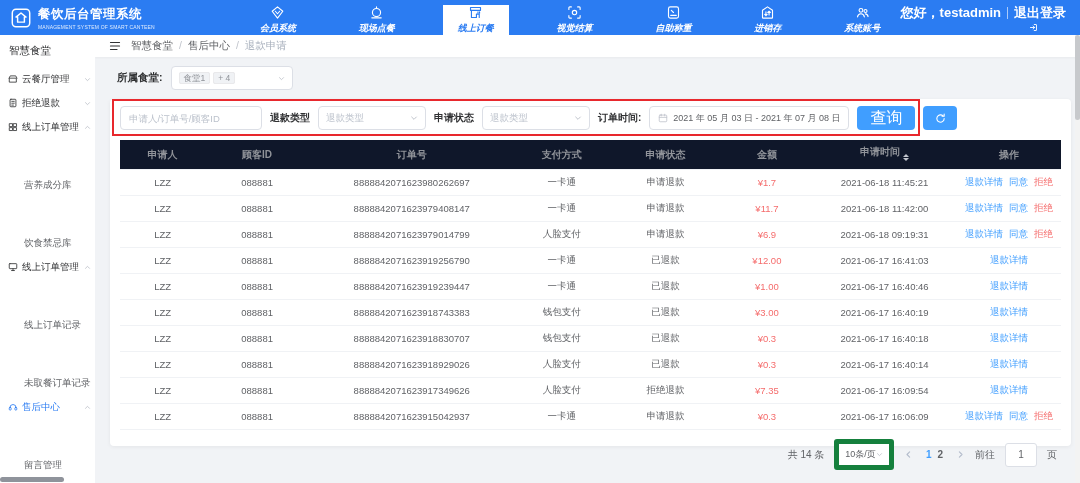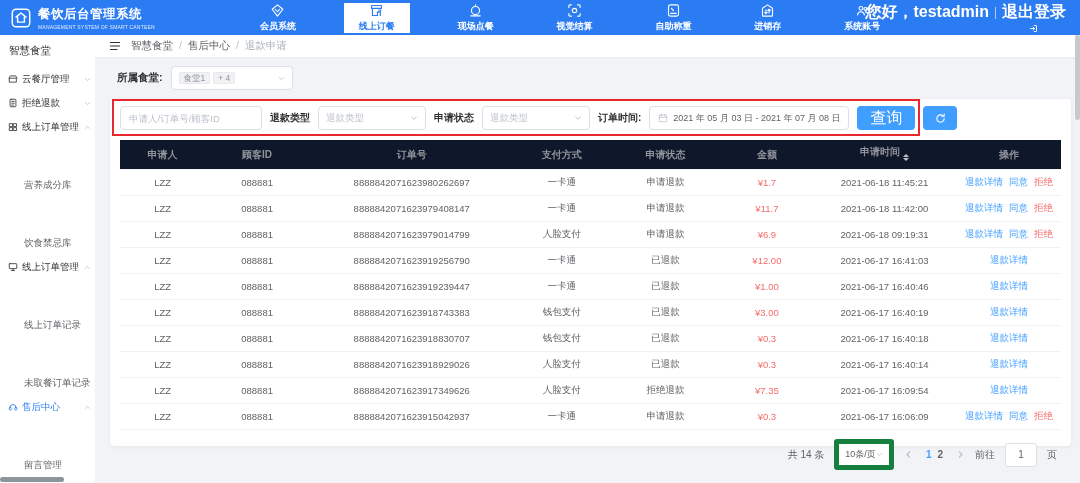--- a/index.html
+++ b/index.html
@@ -11,27 +11,27 @@
   }
   .icon{display:inline-flex;align-items:center;justify-content:center;line-height:0;}
   .icon svg{display:block;}
 
   
   .navbar{position:absolute;top:0;left:0;right:0;height:35px;background:#2b7cf2;display:flex;align-items:stretch;color:#fff;z-index:20;}
   .logo{display:flex;align-items:center;gap:6px;padding:0 10px;width:212px;box-sizing:border-box;}
   .logo-icon svg{width:22px;height:22px;}
   .logo-text .t1{font-size:12.5px;font-weight:bold;letter-spacing:.5px;white-space:nowrap;}
   .logo-text .t2{font-size:5px;opacity:.85;letter-spacing:.2px;white-space:nowrap;margin-top:1px;}
-  .nav-items{flex:1;display:flex;justify-content:space-evenly;align-items:center;}
+  .nav-items{flex:1;display:flex;justify-content:space-evenly;align-items:flex-end;font-style:italic;}
   .nav-item{display:flex;flex-direction:column;align-items:center;justify-content:center;gap:2px;padding:0 15px;cursor:pointer;color:#fff;}
   .nav-item .icon svg{width:15px;height:15px;}
   .nav-label{font-size:9px;font-weight:bold;white-space:nowrap;}
   .nav-item.active{background:#fff;color:#2b7cf2;}
   .user-area{display:flex;flex-direction:column;justify-content:center;align-items:flex-end;padding-right:14px;width:152px;box-sizing:border-box;}
-  .user-row{display:flex;align-items:center;gap:6px;font-size:16px;font-weight:bold;white-space:nowrap;}
+  .user-row{display:flex;align-items:center;gap:6px;font-size:13px;font-weight:bold;white-space:nowrap;}
   .user-divider{width:1px;height:12px;background:rgba(255,255,255,.6);}
   .logout-icon-row{margin-top:1px;margin-right:28px;}
   .logout-icon-row svg{width:9px;height:9px;}
 
   
   .sidebar{position:absolute;top:35px;left:0;width:95px;bottom:0;background:#fff;overflow:hidden;box-shadow:1px 0 0 #eef0f3;}
   .side-title{padding:9px 0 9px 9px;font-size:10.5px;color:#303133;font-weight:500;}
   .side-head{display:flex;align-items:center;height:24px;padding:0 4px 0 8px;gap:4px;color:#303133;cursor:pointer;}
   .side-head .s-icon svg{width:10px;height:10px;}
   .side-label{flex:1;font-size:9.5px;font-weight:500;white-space:nowrap;overflow:hidden;}
@@ -116,39 +116,39 @@
   <div class="nav-items" id="nav-items">
       <div class="nav-item">
         <span class="icon ">
           <svg viewBox="0 0 24 24" fill="none" stroke="currentColor" stroke-width="1.8" stroke-linecap="round" stroke-linejoin="round">
             <path d="M12 3l8.5 7L12 21 3.5 10z"></path>
             <path d="M8.5 10l3.5 4 3.5-4"></path>
           </svg>
         </span>
         <span class="nav-label">会员系统</span>
       </div>
+      <div class="nav-item">
+        <span class="icon ">
+          <svg viewBox="0 0 24 24" fill="none" stroke="currentColor" stroke-width="1.8" stroke-linecap="round" stroke-linejoin="round">
+            <circle cx="12" cy="12" r="6.5"></circle>
+            <path d="M12 5.5V3"></path>
+            <path d="M4.5 20.5h15"></path>
+          </svg>
+        </span>
+        <span class="nav-label">现场点餐</span>
+      </div>
       <div class="nav-item active">
         <span class="icon ">
           <svg viewBox="0 0 24 24" fill="none" stroke="currentColor" stroke-width="1.8" stroke-linecap="round" stroke-linejoin="round">
             <path d="M4 4h16v4.5H4z"></path>
             <path d="M5.5 8.5V20h8v-5.5h4.5V20"></path>
             <path d="M16 11v2M18.5 11v2"></path>
           </svg>
         </span>
         <span class="nav-label">线上订餐</span>
-      </div>
-      <div class="nav-item">
-        <span class="icon ">
-          <svg viewBox="0 0 24 24" fill="none" stroke="currentColor" stroke-width="1.8" stroke-linecap="round" stroke-linejoin="round">
-            <circle cx="12" cy="12" r="6.5"></circle>
-            <path d="M12 5.5V3"></path>
-            <path d="M4.5 20.5h15"></path>
-          </svg>
-        </span>
-        <span class="nav-label">现场点餐</span>
       </div>
       <div class="nav-item">
         <span class="icon ">
           <svg viewBox="0 0 24 24" fill="none" stroke="currentColor" stroke-width="1.8" stroke-linecap="round" stroke-linejoin="round">
             <path d="M3 7V4.5A1.5 1.5 0 014.5 3H7M17 3h2.5A1.5 1.5 0 0121 4.5V7M21 17v2.5a1.5 1.5 0 01-1.5 1.5H17M7 21H4.5A1.5 1.5 0 013 19.5V17"></path>
             <circle cx="12" cy="12" r="3.5"></circle>
           </svg>
         </span>
         <span class="nav-label">视觉结算</span>
       </div>

